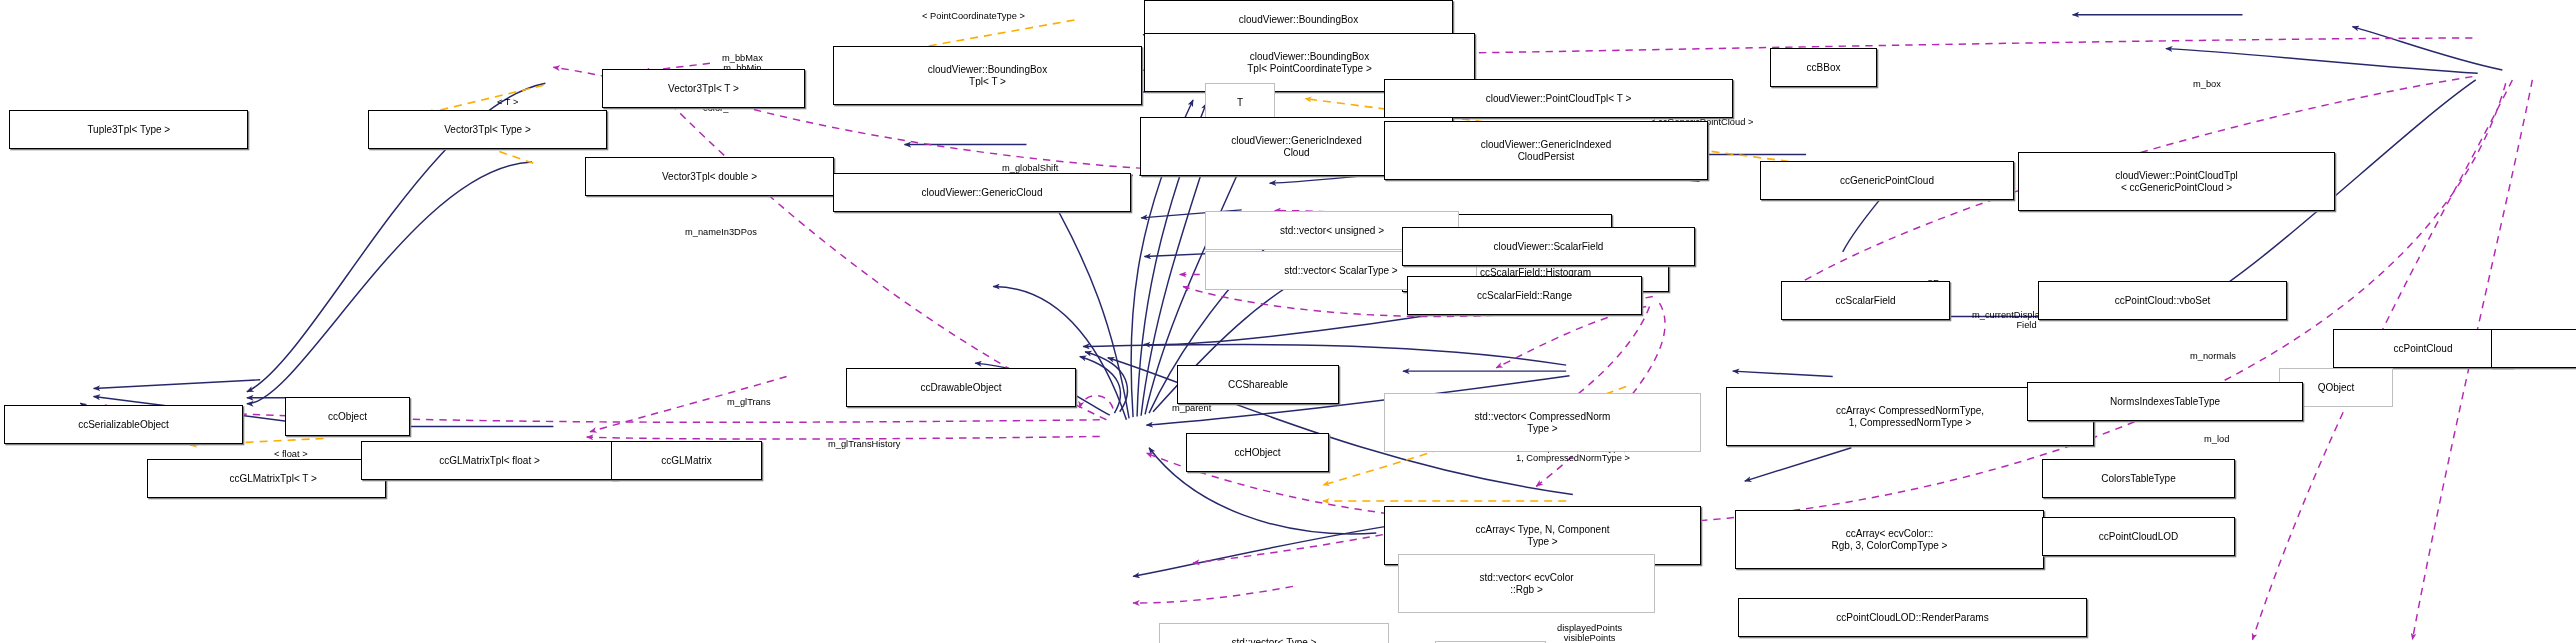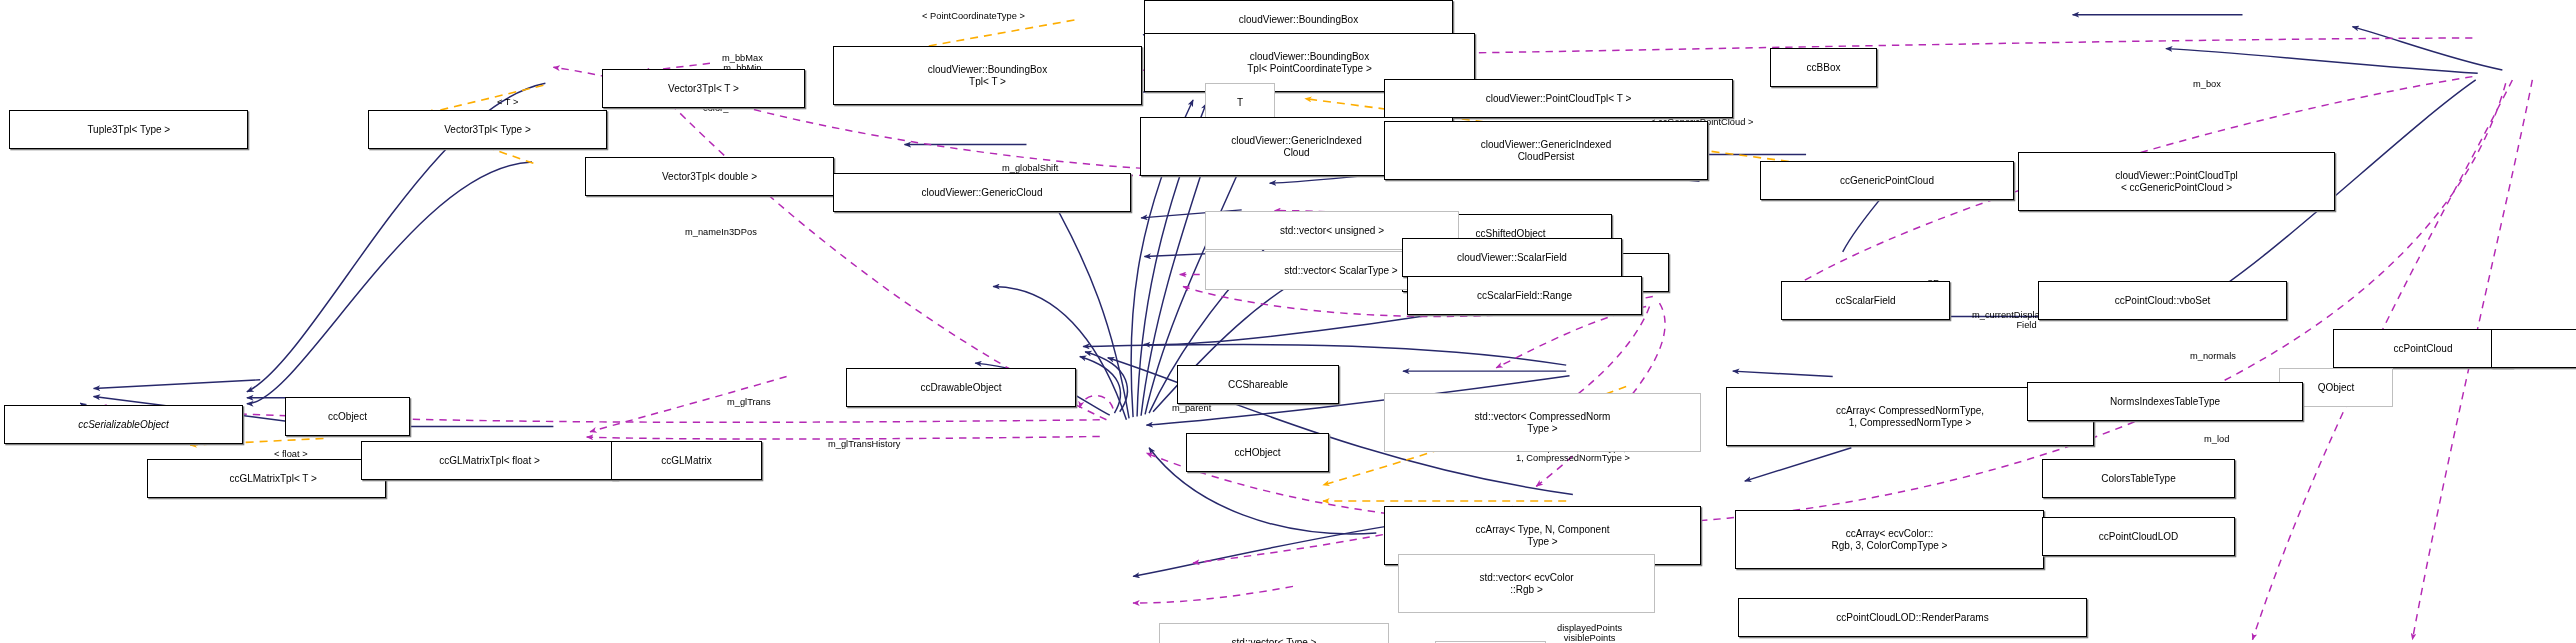--- a/index.html
+++ b/index.html
@@ -251,28 +251,28 @@
 Cloud</span></div>
       <div class="node solid" style="left: 1384px; top: 121px; width: 324px; height: 59px;"><span>cloudViewer::GenericIndexed
 CloudPersist</span></div>
       <div class="node solid" style="left: 1760px; top: 161px; width: 254px; height: 39px;"><span>ccGenericPointCloud</span></div>
       <div class="node solid" style="left: 2018px; top: 152px; width: 317px; height: 59px;"><span>cloudViewer::PointCloudTpl
 &lt; ccGenericPointCloud &gt;</span></div>
       <div class="node solid" style="left: 1409px; top: 214px; width: 203px; height: 39px;"><span>ccShiftedObject</span></div>
       <div class="node solid" style="left: 1402px; top: 253px; width: 267px; height: 39px;"><span>ccScalarField::Histogram</span></div>
       <div class="node ext" style="left: 1205px; top: 211px; width: 254px; height: 39px;"><span>std::vector&lt; unsigned &gt;</span></div>
       <div class="node ext" style="left: 1205px; top: 251px; width: 272px; height: 39px;"><span>std::vector&lt; ScalarType &gt;</span></div>
-      <div class="node solid" style="left: 1402px; top: 238px; width: 220px; height: 39px; text-align: center;"><span>cloudViewer::ScalarField</span></div>
+      <div class="node solid" style="left: 1402px; top: 227px; width: 293px; height: 39px; text-align: center;"><span>cloudViewer::ScalarField</span></div>
       <div class="node solid" style="left: 1407px; top: 276px; width: 235px; height: 39px;"><span>ccScalarField::Range</span></div>
       <div class="node solid" style="left: 1781px; top: 281px; width: 169px; height: 39px;"><span>ccScalarField</span></div>
       <div class="node solid" style="left: 2038px; top: 281px; width: 249px; height: 39px;"><span>ccPointCloud::vboSet</span></div>
       <div class="node solid" style="left: 2285px; top: 329px; width: 180px; height: 39px; margin-left: 48px;"><span>ccPointCloud</span></div>
       <div class="node ext" style="left: 2279px; top: 368px; width: 114px; height: 39px;"><span>QObject</span></div>
       <div class="node solid" style="left: 2491px; top: 329px; width: 295px; height: 39px;"></div>
-      <div class="node solid" style="left: 4px; top: 405px; width: 239px; height: 39px; font-style: italic;"><span>ccSerializableObject</span></div>
+      <div class="node solid" style="left: 4px; top: 405px; width: 239px; height: 39px;"><span>ccSerializableObject</span></div>
       <div class="node solid" style="left: 285px; top: 397px; width: 125px; height: 39px;"><span>ccObject</span></div>
       <div class="node solid" style="left: 147px; top: 459px; width: 239px; height: 39px; padding-left: 16px;"><span>ccGLMatrixTpl&lt; T &gt;</span></div>
       <div class="node solid" style="left: 361px; top: 441px; width: 257px; height: 39px;"><span>ccGLMatrixTpl&lt; float &gt;</span></div>
       <div class="node solid" style="left: 611px; top: 441px; width: 151px; height: 39px;"><span>ccGLMatrix</span></div>
       <div class="node solid" style="left: 846px; top: 368px; width: 230px; height: 39px;"><span>ccDrawableObject</span></div>
       <div class="node solid" style="left: 1177px; top: 365px; width: 162px; height: 39px;"><span>CCShareable</span></div>
       <div class="node solid" style="left: 1186px; top: 433px; width: 143px; height: 39px;"><span>ccHObject</span></div>
       <div class="node ext" style="left: 1384px; top: 393px; width: 317px; height: 59px;"><span>std::vector&lt; CompressedNorm
 Type &gt;</span></div>
       <div class="node solid" style="left: 1726px; top: 387px; width: 368px; height: 59px;"><span>ccArray&lt; CompressedNormType,

